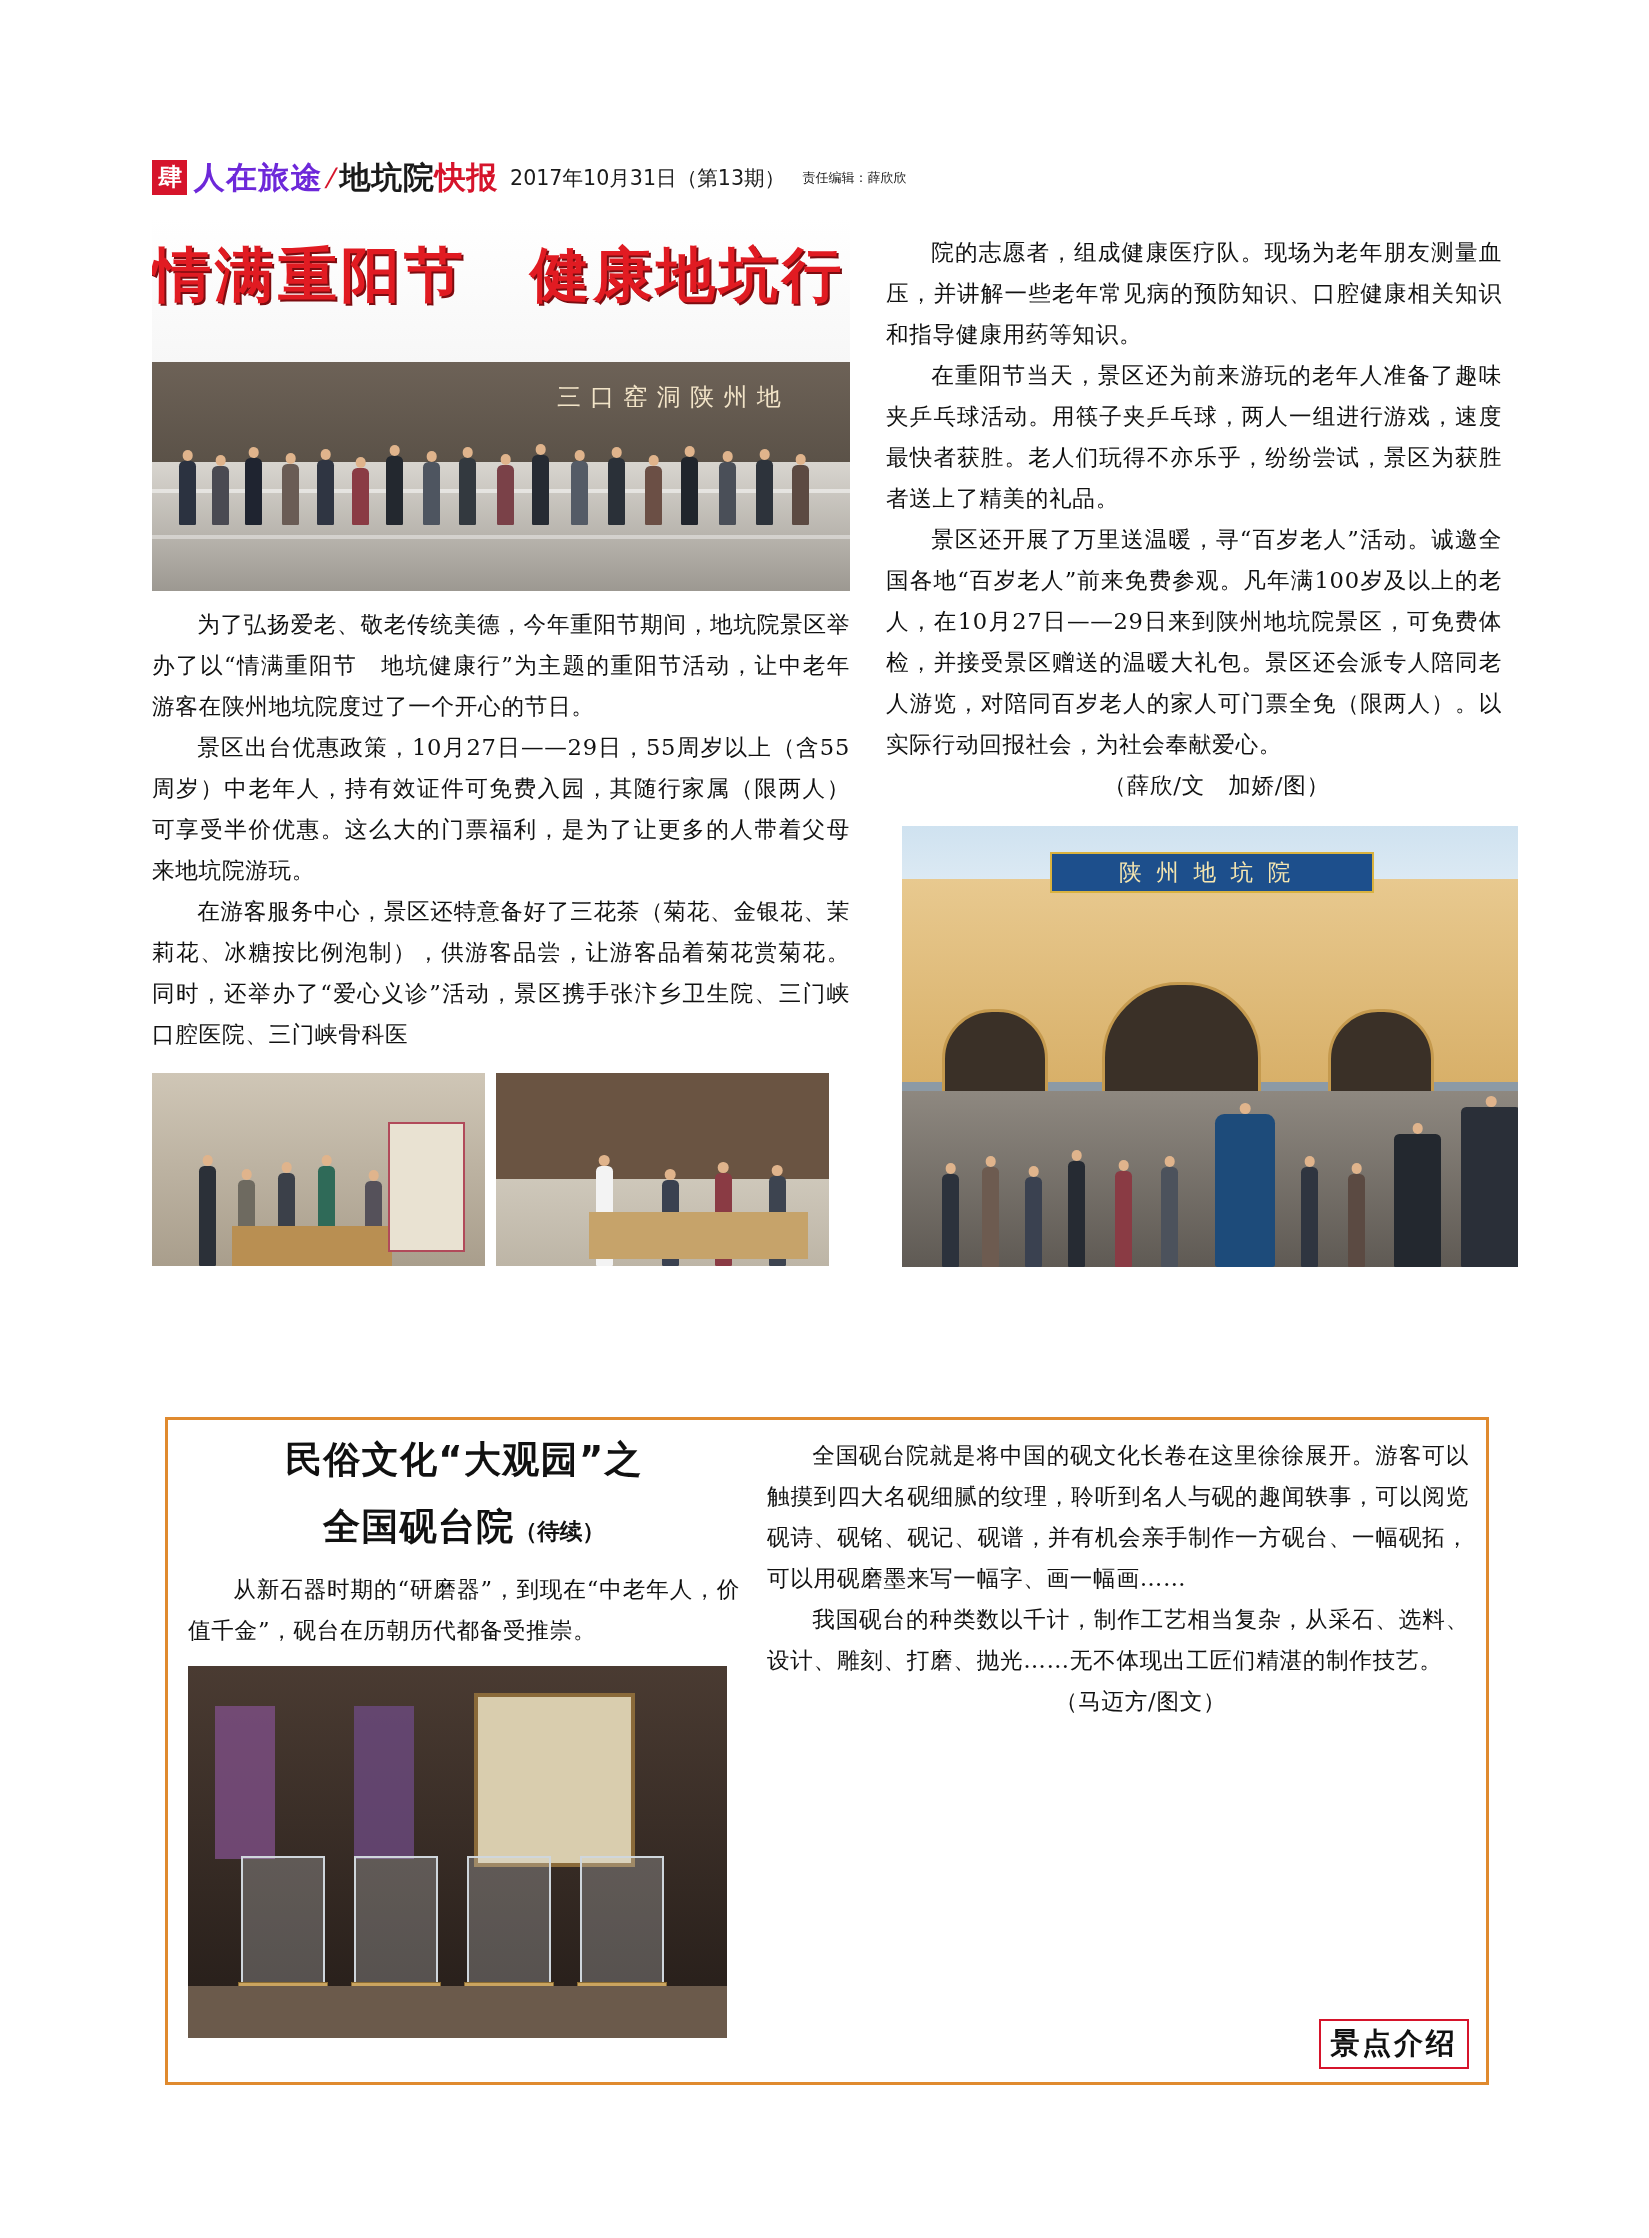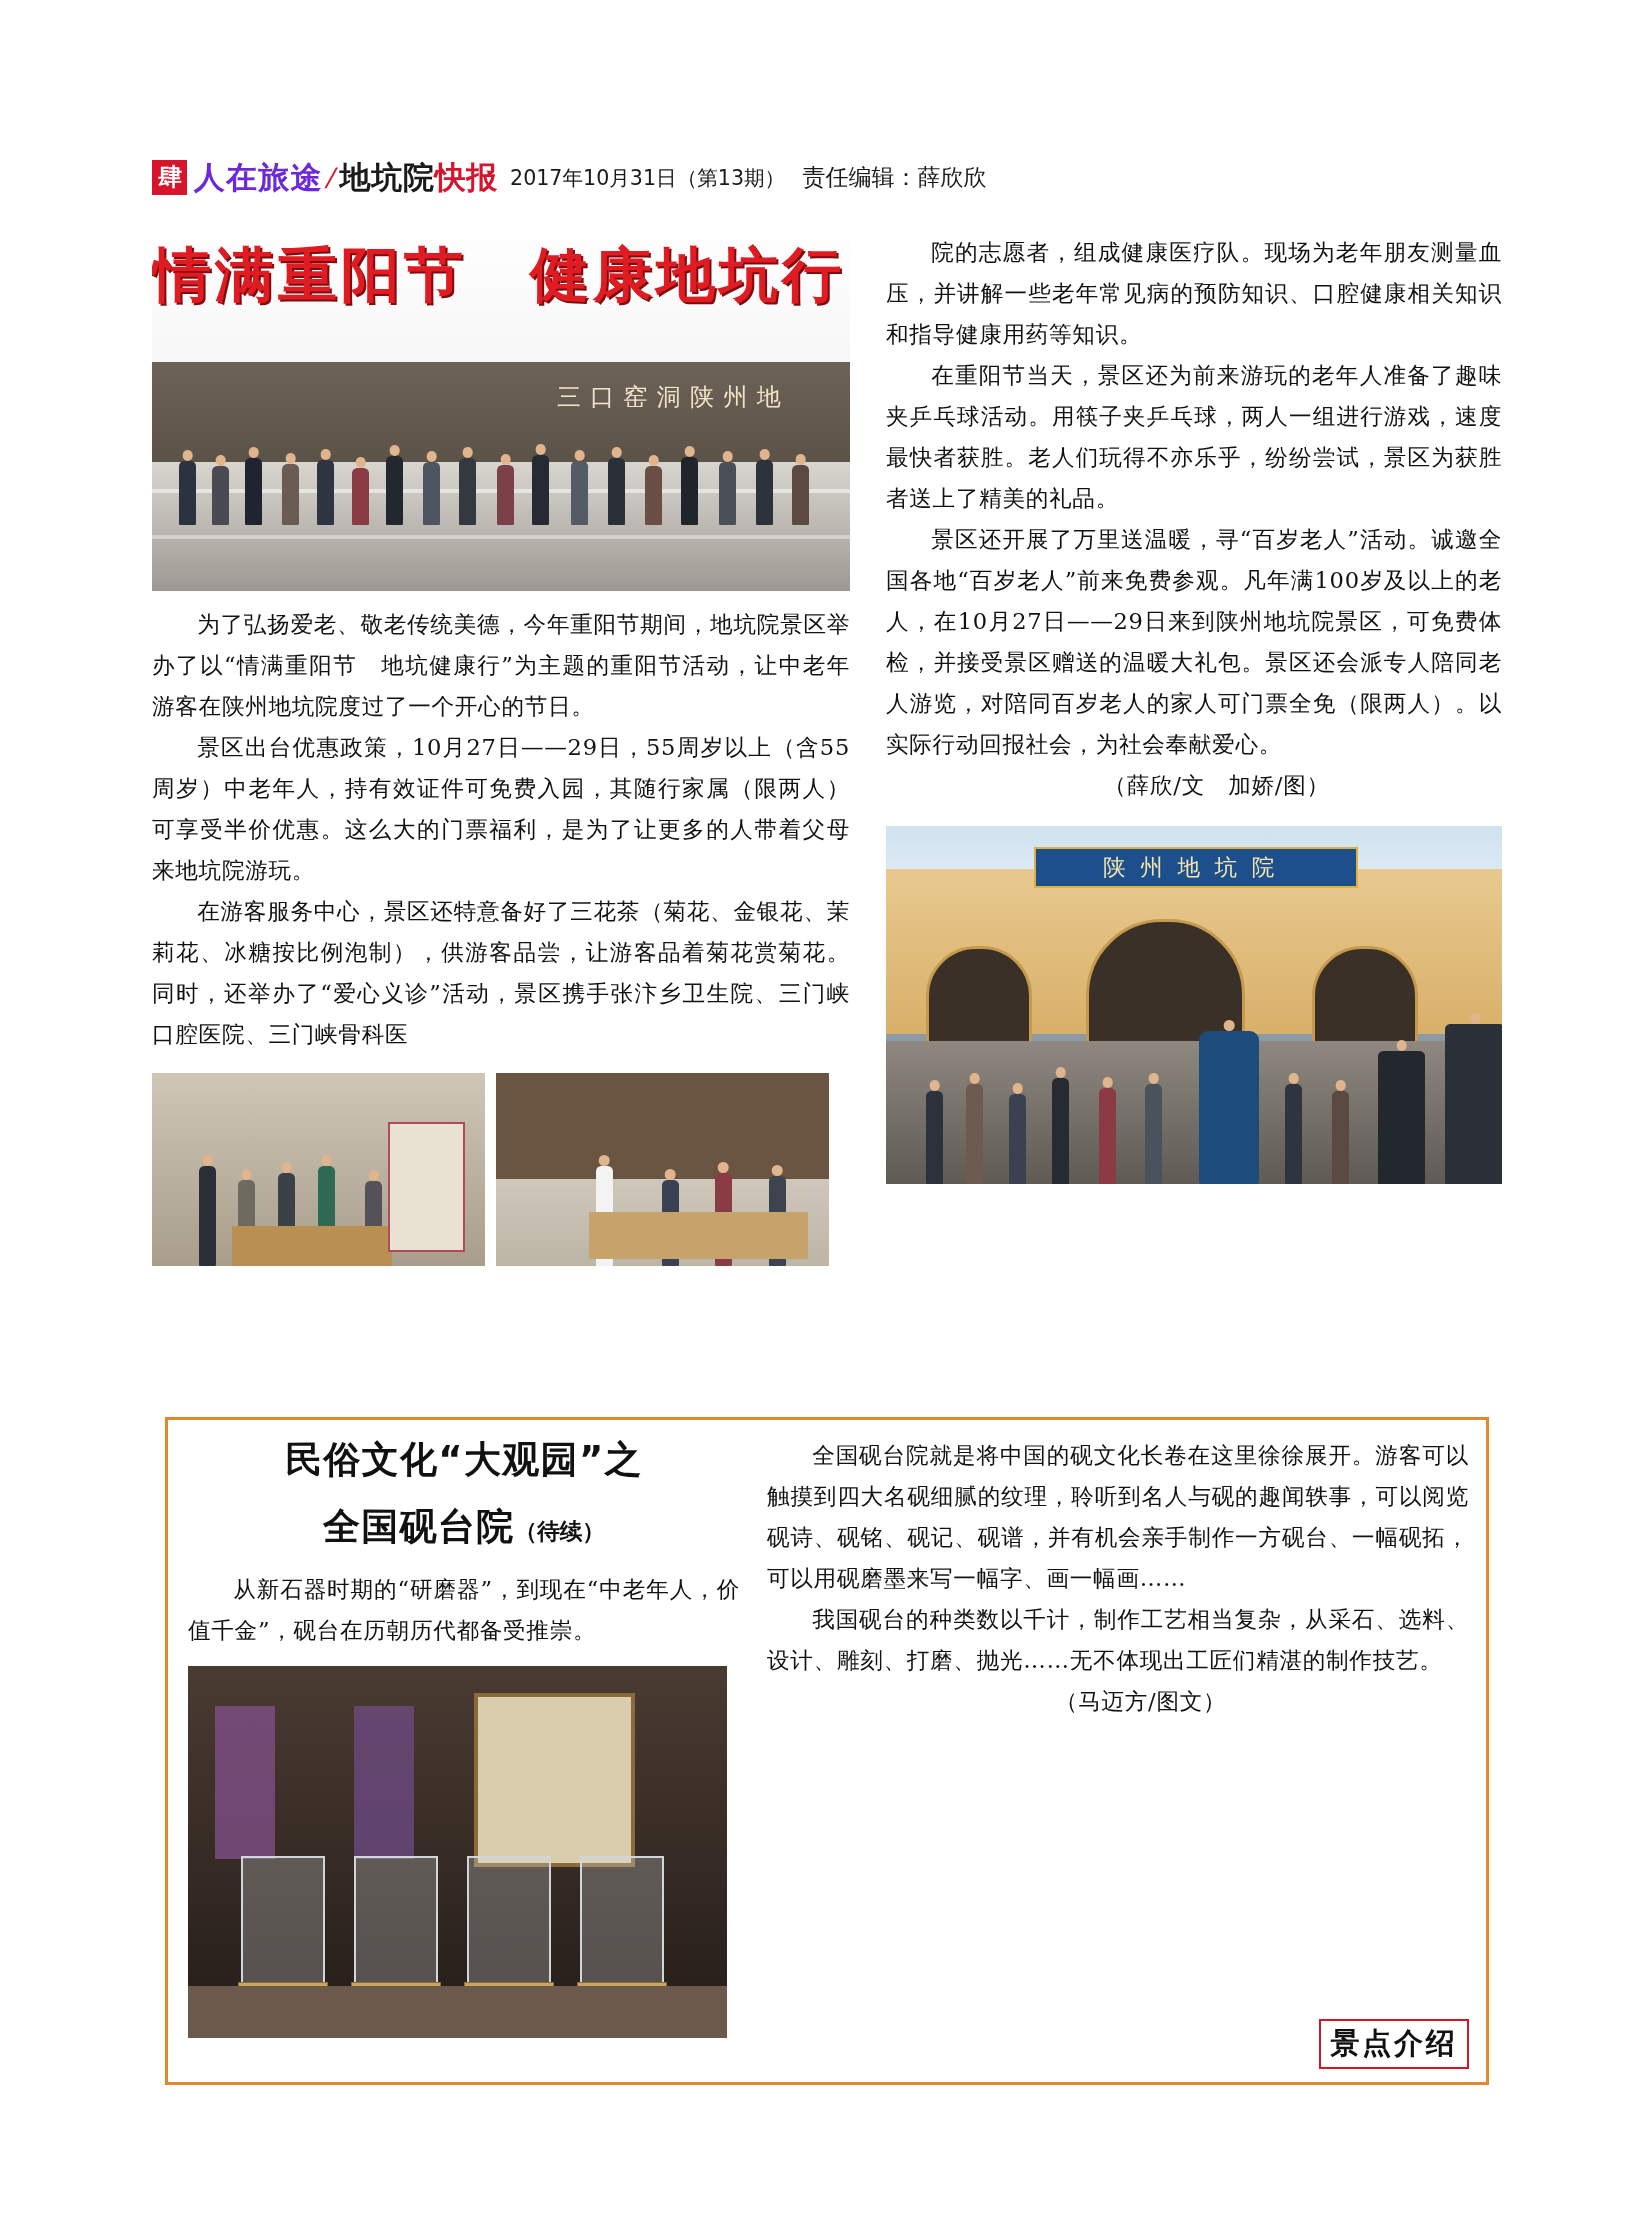--- a/index.html
+++ b/index.html
@@ -78,21 +78,21 @@
     color: #1a1a1a;
     font-family: "DejaVu Sans", sans-serif;
     font-size: 20.6px;
     margin-left: 12px;
     letter-spacing: 0px;
     white-space: nowrap;
   }
   .mh-editor {
     color: #1a1a1a;
     font-family: Liberation Mono, monospace;
-    font-size: 23px;
+    font-size: 13px;
     margin-left: 17.3px;
     white-space: nowrap;
   }
 
   
   .col-left {
     position: absolute;
     left: 152px;
     top: 219px;
     width: 698px;
@@ -192,22 +192,23 @@
     position: absolute; left:0; top:0; width:100%; height:100%;
     background: linear-gradient(#cfc6b6, #a99e8c);
   }
   .indoor2 {
     position: absolute; left:0; top:0; width:100%; height:100%;
     background: linear-gradient(#e3ded3, #bdb5a6);
   }
 
   .gate-photo {
     width: 616px;
-    height: 358px;
+    height: 441px;
     margin-top: 20px;
+    margin-left: 16px;
   }
   .gate-sky {
     position: absolute; left:0; top:0; width:100%; height: 30%;
     background: linear-gradient(#cfe2f0, #eef4f8);
   }
   .gate-wall {
     position: absolute; left:0; top: 12%; width:100%; height: 46%;
     background: linear-gradient(#e8c98f, #d8b069);
   }
   .gate-plaque {

